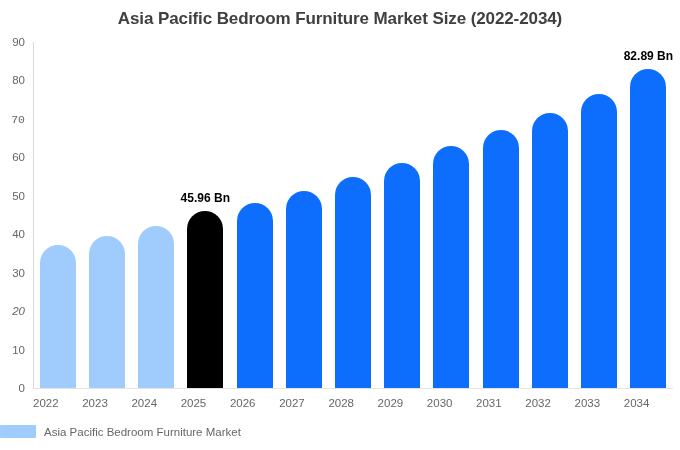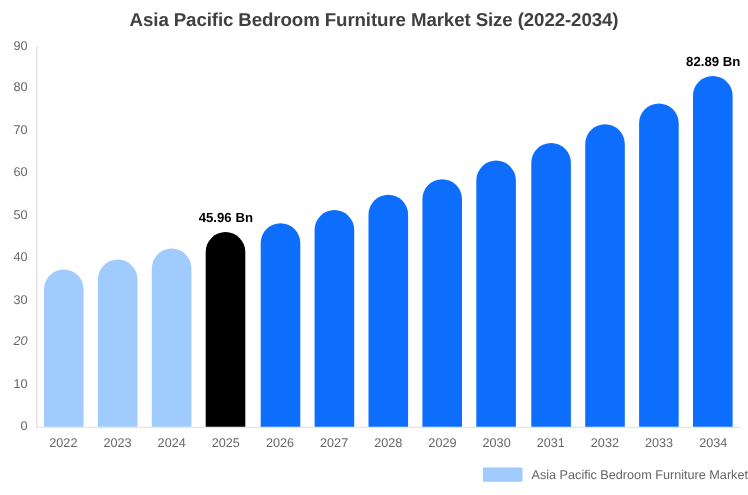--- a/index.html
+++ b/index.html
@@ -106,34 +106,34 @@
   #x-ticks {
     position: absolute;
     left: 33px;
     top: 397px;
     width: 640px;
     height: 18px;
   }
   .x-tick {
     position: absolute;
     top: 0;
-    text-align: center;
+    text-align: left;
     font-size: 11.5px;
     color: #666666;
     white-space: nowrap;
   }
 
   
   #legend {
     position: absolute;
     left: 0;
     top: 425px;
     width: 680px;
     display: flex;
-    justify-content: flex-end;
+    justify-content: flex-start;
     align-items: center;
   }
   .legend-item {
     display: flex;
     align-items: center;
     gap: 8px;
   }
   .legend-swatch {
     width: 36px;
     height: 13px;
@@ -151,21 +151,21 @@
 <div id="chart-root">
 
   <div id="chart-title">Asia Pacific Bedroom Furniture Market Size (2022-2034)</div>
 
   <div id="y-axis-line"></div>
   <div id="x-axis-line"></div>
 
   <div id="y-ticks">
       <div class="y-tick" style="top: 0px;">90</div>
       <div class="y-tick" style="top: 38.4444px; text-align: center;">80</div>
-      <div class="y-tick" style="top: 76.8889px;">70</div>
+      <div class="y-tick" style="top: 76.8889px; font-family: Liberation Mono, monospace;">70</div>
       <div class="y-tick" style="top: 115.333px;">60</div>
       <div class="y-tick" style="top: 153.778px;">50</div>
       <div class="y-tick" style="top: 192.222px;">40</div>
       <div class="y-tick" style="top: 230.667px;">30</div>
       <div class="y-tick" style="top: 269.111px; font-style: italic;">20</div>
       <div class="y-tick" style="top: 307.556px;">10</div>
       <div class="y-tick" style="top: 346px;">0</div>
     </div>
 
   <div id="bars">

